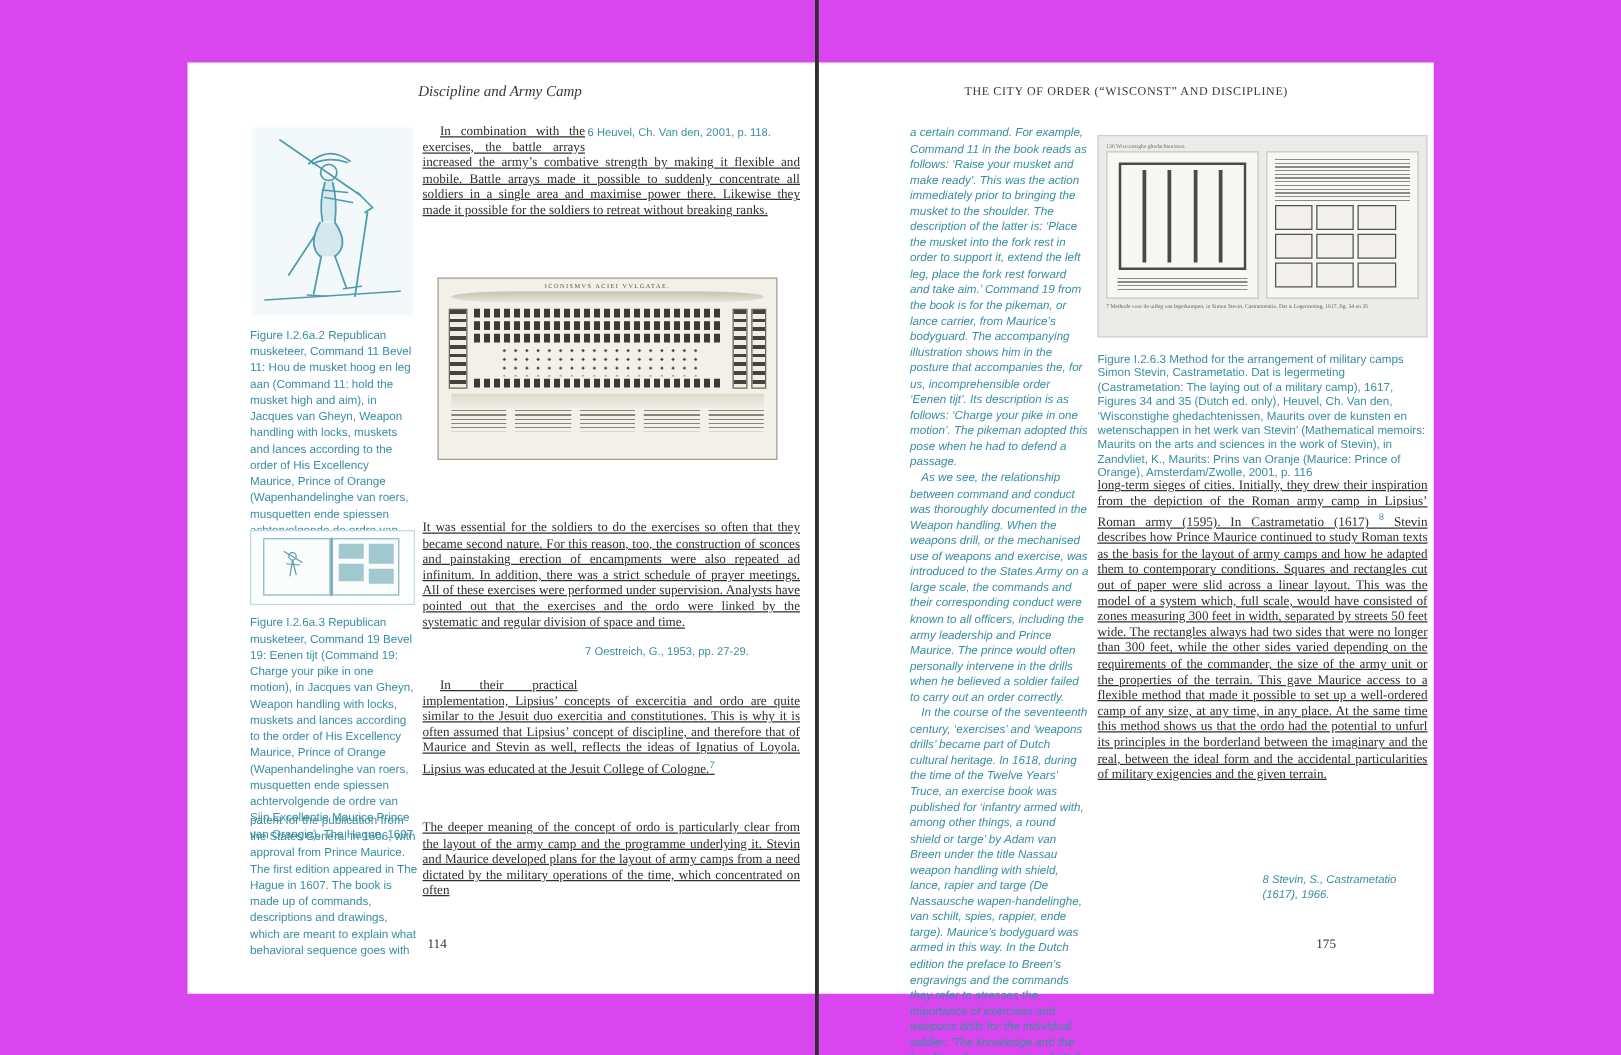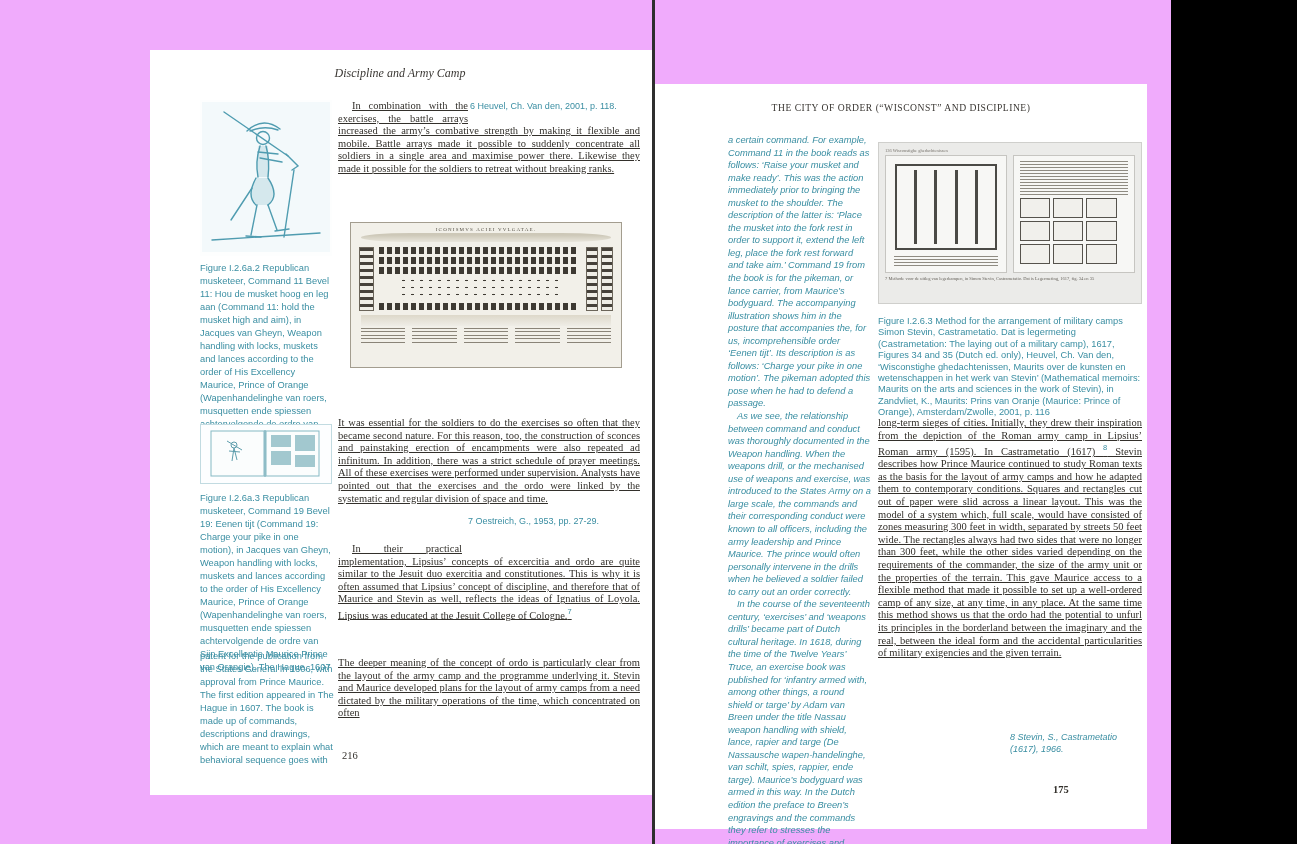--- a/index.html
+++ b/index.html
@@ -1,20 +1,20 @@
 <!DOCTYPE html>
 <html><head>
 <meta charset="utf-8">
 <style>
   html,body{margin:0;padding:0;background:#000;}
-  #stage{position:relative;width:1171px;height:844px;background:#f0abfc;overflow:hidden;
+  #stage{position:relative;width:1297px;height:844px;background:#d946ef;overflow:hidden;
          font-family:"Liberation Serif",serif;}
   .page{position:absolute;top:50px;height:745px;background:#ffffff;}
   #page-left{left:150px;width:502px;}
-  #page-right{left:655px;width:492px;margin-top:34px;}
+  #page-right{left:655px;width:492px;}
   #spine{position:absolute;left:652px;top:0;width:3px;height:844px;background:#2e2e2e;}
   .abs{position:absolute;}
   
   .body-txt{font-family:"Liberation Serif",serif;font-size:10.5px;line-height:12.6px;
             color:#33302b;text-align:justify;margin:0;text-decoration:underline;}
   .body-txt .cut{float:right;height:12px;}
   sup.tlsup{color:#3a8ea2;font-family:"Liberation Sans",sans-serif;font-size:7.5px;}
   .runhead-l{font-style:italic;font-size:12px;color:#3a3733;text-align:center;}
   .runhead-r{font-size:9.6px;letter-spacing:.5px;color:#3a3733;text-align:center;}
   .pageno{font-size:10.5px;color:#33302b;}
@@ -157,21 +157,21 @@
 
 
     <p class="body-txt abs" style="left:188px;top:367px;width:302px;">It was essential for the soldiers to do the exercises so often that they became second nature. For this reason, too, the construction of sconces and painstaking erection of encampments were also repeated ad infinitum. In addition, there was a strict schedule of prayer meetings. All of these exercises were performed under supervision. Analysts have pointed out that the exercises and the ordo were linked by the systematic and regular division of space and time.</p>
 
     <p class="body-txt abs" style="left:188px;top:493px;width:302px;text-indent:14px;"><span class="cut" style="width:178px;height:12px;"></span><span>In their practical implementation, Lipsius’ concepts of excercitia and ordo are quite similar to the Jesuit duo exercitia and constitutiones. This is why it is often assumed that Lipsius’ concept of discipline, and therefore that of Maurice and Stevin as well, reflects the ideas of Ignatius of Loyola. Lipsius was educated at the Jesuit College of Cologne.</span><sup class="tlsup">7</sup></p>
 
     <p class="abs tl mnote" style="left:318px;top:466px;width:174px;">7   Oestreich, G., 1953, pp. 27-29.</p>
 
     <p class="body-txt abs" style="left:188px;top:607px;width:302px;">The deeper meaning of the concept of ordo is particularly clear from the layout of the army camp and the programme underlying it. Stevin and Maurice developed plans for the layout of army camps from a need dictated by the military operations of the time, which concentrated on often</p>
 
-    <div class="abs pageno" style="left:192px;top:700px;">216</div>
+    <div class="abs pageno" style="left:192px;top:700px;">114</div>
   </div>
 
   <div class="page" id="page-right">
 
     <div class="abs runhead-r" style="left:46px;top:18px;width:400px;">THE CITY OF ORDER (“WISCONST” AND DISCIPLINE)</div>
 
     <div class="abs tl rmargin" style="left:73px;top:50px;width:143px;">
       <p>a certain command. For example, Command 11 in the book reads as follows: ‘Raise your musket and make ready’. This was the action immediately prior to bringing the musket to the shoulder. The description of the latter is: ‘Place the musket into the fork rest in order to support it, extend the left leg, place the fork rest forward and take aim.’ Command 19 from the book is for the pikeman, or lance carrier, from Maurice’s bodyguard. The accompanying illustration shows him in the posture that accompanies the, for us, incomprehensible order ‘Eenen tijt’. Its description is as follows: ‘Charge your pike in one motion’. The pikeman adopted this pose when he had to defend a passage.</p>
       <p>As we see, the relationship between command and conduct was thoroughly documented in the Weapon handling. When the weapons drill, or the mechanised use of weapons and exercise, was introduced to the States Army on a large scale, the commands and their corresponding conduct were known to all officers, including the army leadership and Prince Maurice. The prince would often personally intervene in the drills when he believed a soldier failed to carry out an order correctly.</p>
       <p>In the course of the seventeenth century, ‘exercises’ and ‘weapons drills’ became part of Dutch cultural heritage. In 1618, during the time of the Twelve Years’ Truce, an exercise book was published for ‘infantry armed with, among other things, a round shield or targe’ by Adam van Breen under the title Nassau weapon handling with shield, lance, rapier and targe (De Nassausche wapen-handelinghe, van schilt, spies, rappier, ende targe). Maurice’s bodyguard was armed in this way. In the Dutch edition the preface to Breen’s engravings and the commands they refer to stresses the importance of exercises and weapons drills for the individual soldier: ‘The knowledge and the handling of weapons gives birth to and</p>
@@ -207,17 +207,17 @@
       <span class="scap">7 Methode voor de uitleg van legerkampen, in Simon Stevin, Castrametatio. Dat is Legermeting, 1617, fig. 34 en 35</span>
     </div>
 
     <p class="abs tl figcap" style="left:223px;top:232px;width:266px;">Figure I.2.6.3 Method for the arrangement of military camps Simon Stevin, Castrametatio. Dat is legermeting (Castrametation: The laying out of a military camp), 1617, Figures 34 and 35 (Dutch ed. only), Heuvel, Ch. Van den, ‘Wisconstighe ghedachtenissen, Maurits over de kunsten en wetenschappen in het werk van Stevin’ (Mathematical memoirs: Maurits on the arts and sciences in the work of Stevin), in Zandvliet, K., Maurits: Prins van Oranje (Maurice: Prince of Orange), Amsterdam/Zwolle, 2001, p. 116</p>
 
     <p class="body-txt abs" style="left:223px;top:333px;width:264px;"><span>long-term sieges of cities. Initially, they drew their inspiration from the depiction of the Roman army camp in Lipsius’ Roman army (1595). In Castrametatio (1617)</span> <sup class="tlsup">8</sup><span> Stevin describes how Prince Maurice continued to study Roman texts as the basis for the layout of army camps and how he adapted them to contemporary conditions. Squares and rectangles cut out of paper were slid across a linear layout. This was the model of a system which, full scale, would have consisted of zones measuring 300 feet in width, separated by streets 50 feet wide. The rectangles always had two sides that were no longer than 300 feet, while the other sides varied depending on the requirements of the commander, the size of the army unit or the properties of the terrain. This gave Maurice access to a flexible method that made it possible to set up a well-ordered camp of any size, at any time, in any place. At the same time this method shows us that the ordo had the potential to unfurl its principles in the borderland between the imaginary and the real, between the ideal form and the accidental particularities of military exigencies and the given terrain.</span></p>
 
 
     <p class="abs tl mnote" style="left:355px;top:648px;width:134px;font-style:italic;">8   Stevin, S., Castrametatio (1617), 1966.</p>
 
-    <div class="abs pageno" style="left:398px;top:700px;font-weight:bold;">175</div>
+    <div class="abs pageno" style="left:398px;top:700px;">175</div>
   </div>
 
   <div id="spine"></div>
 </div>
 
 </body></html>

